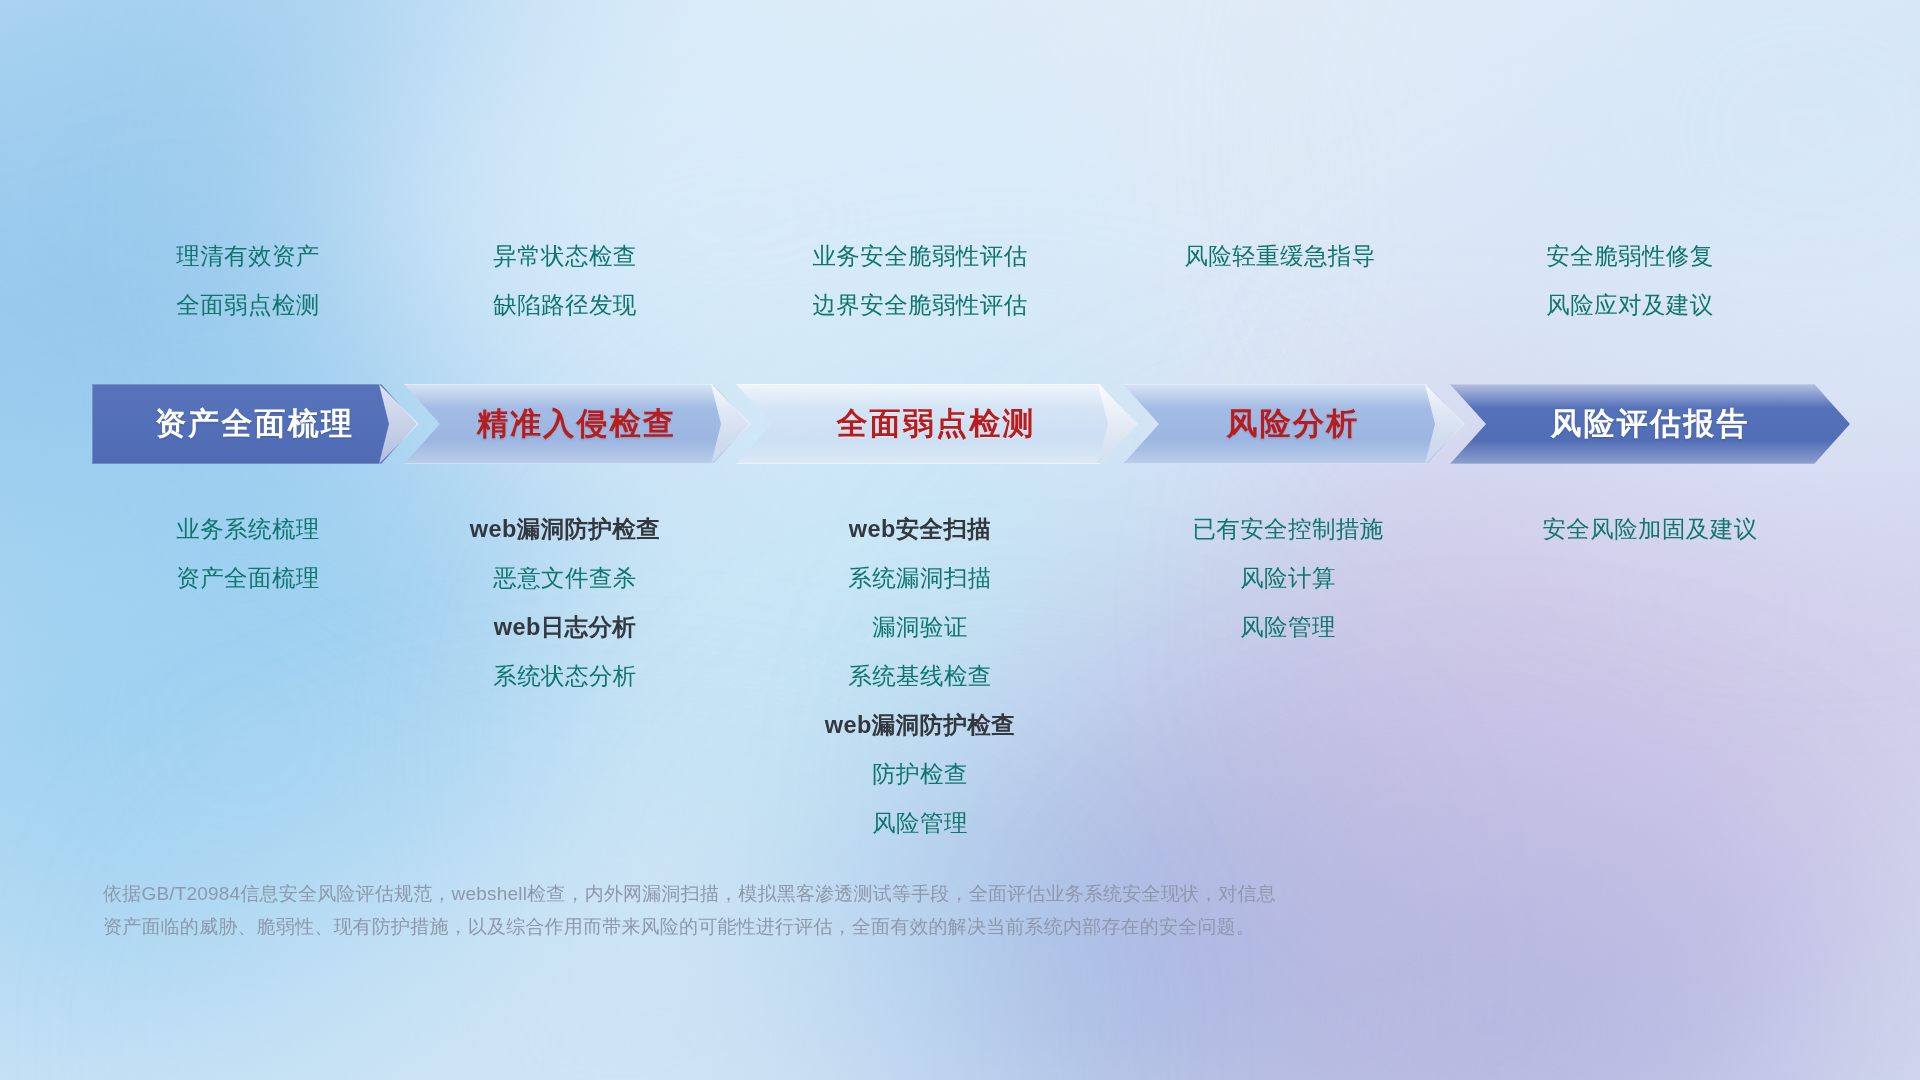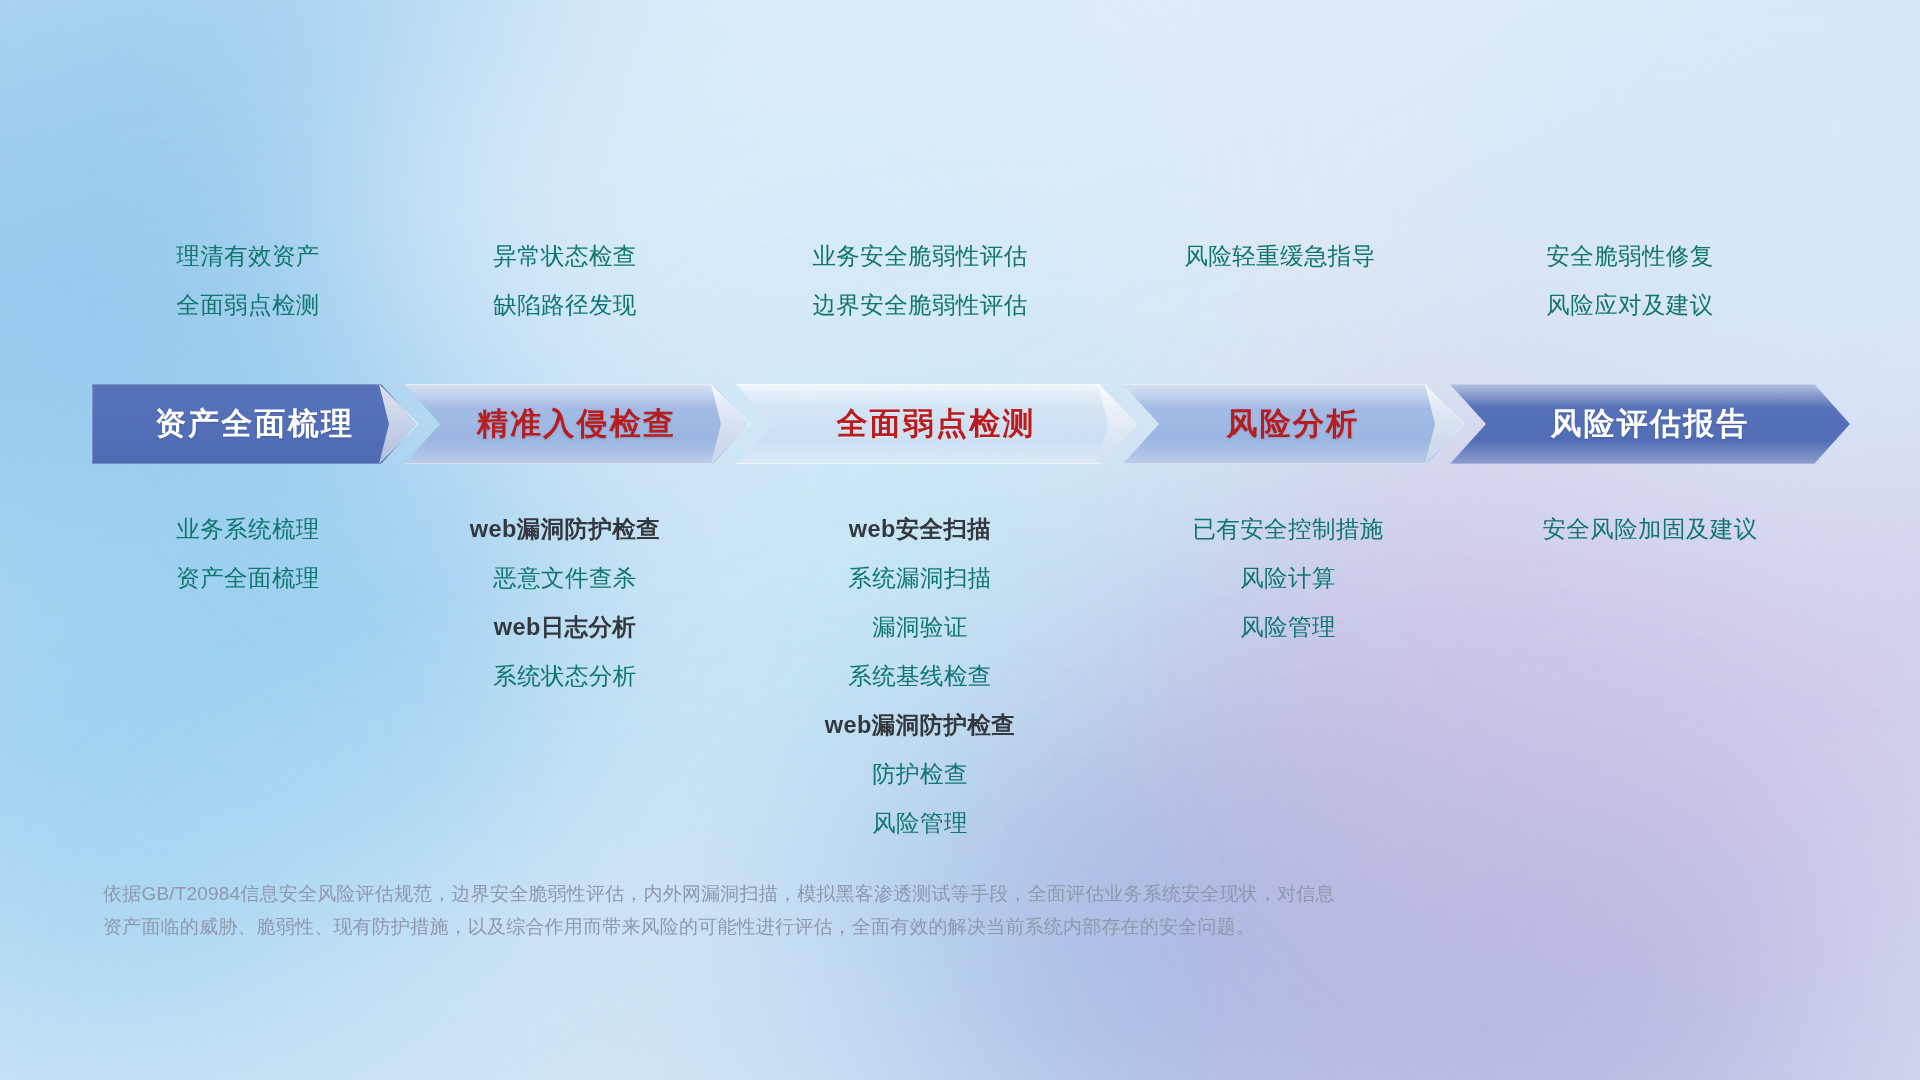--- a/index.html
+++ b/index.html
@@ -227,17 +227,17 @@
       <div class="item">风险管理</div>
     </div>
 
     <div class="col" style="left:1450px;width:400px;">
       <div class="item">安全风险加固及建议</div>
     </div>
 
   </div>
 
   <div id="footer">
-    <p>依据GB/T20984信息安全风险评估规范，边界安全脆弱性评估，内外网漏洞扫描，模拟黑客渗透测试等手段，全面评估业务系统安全现状，对信息</p>
+    <p>依据GB/T20984信息安全风险评估规范，webshell检查，内外网漏洞扫描，模拟黑客渗透测试等手段，全面评估业务系统安全现状，对信息</p>
     <p>资产面临的威胁、脆弱性、现有防护措施，以及综合作用而带来风险的可能性进行评估，全面有效的解决当前系统内部存在的安全问题。</p>
   </div>
 
 </div>
 
 </body></html>

